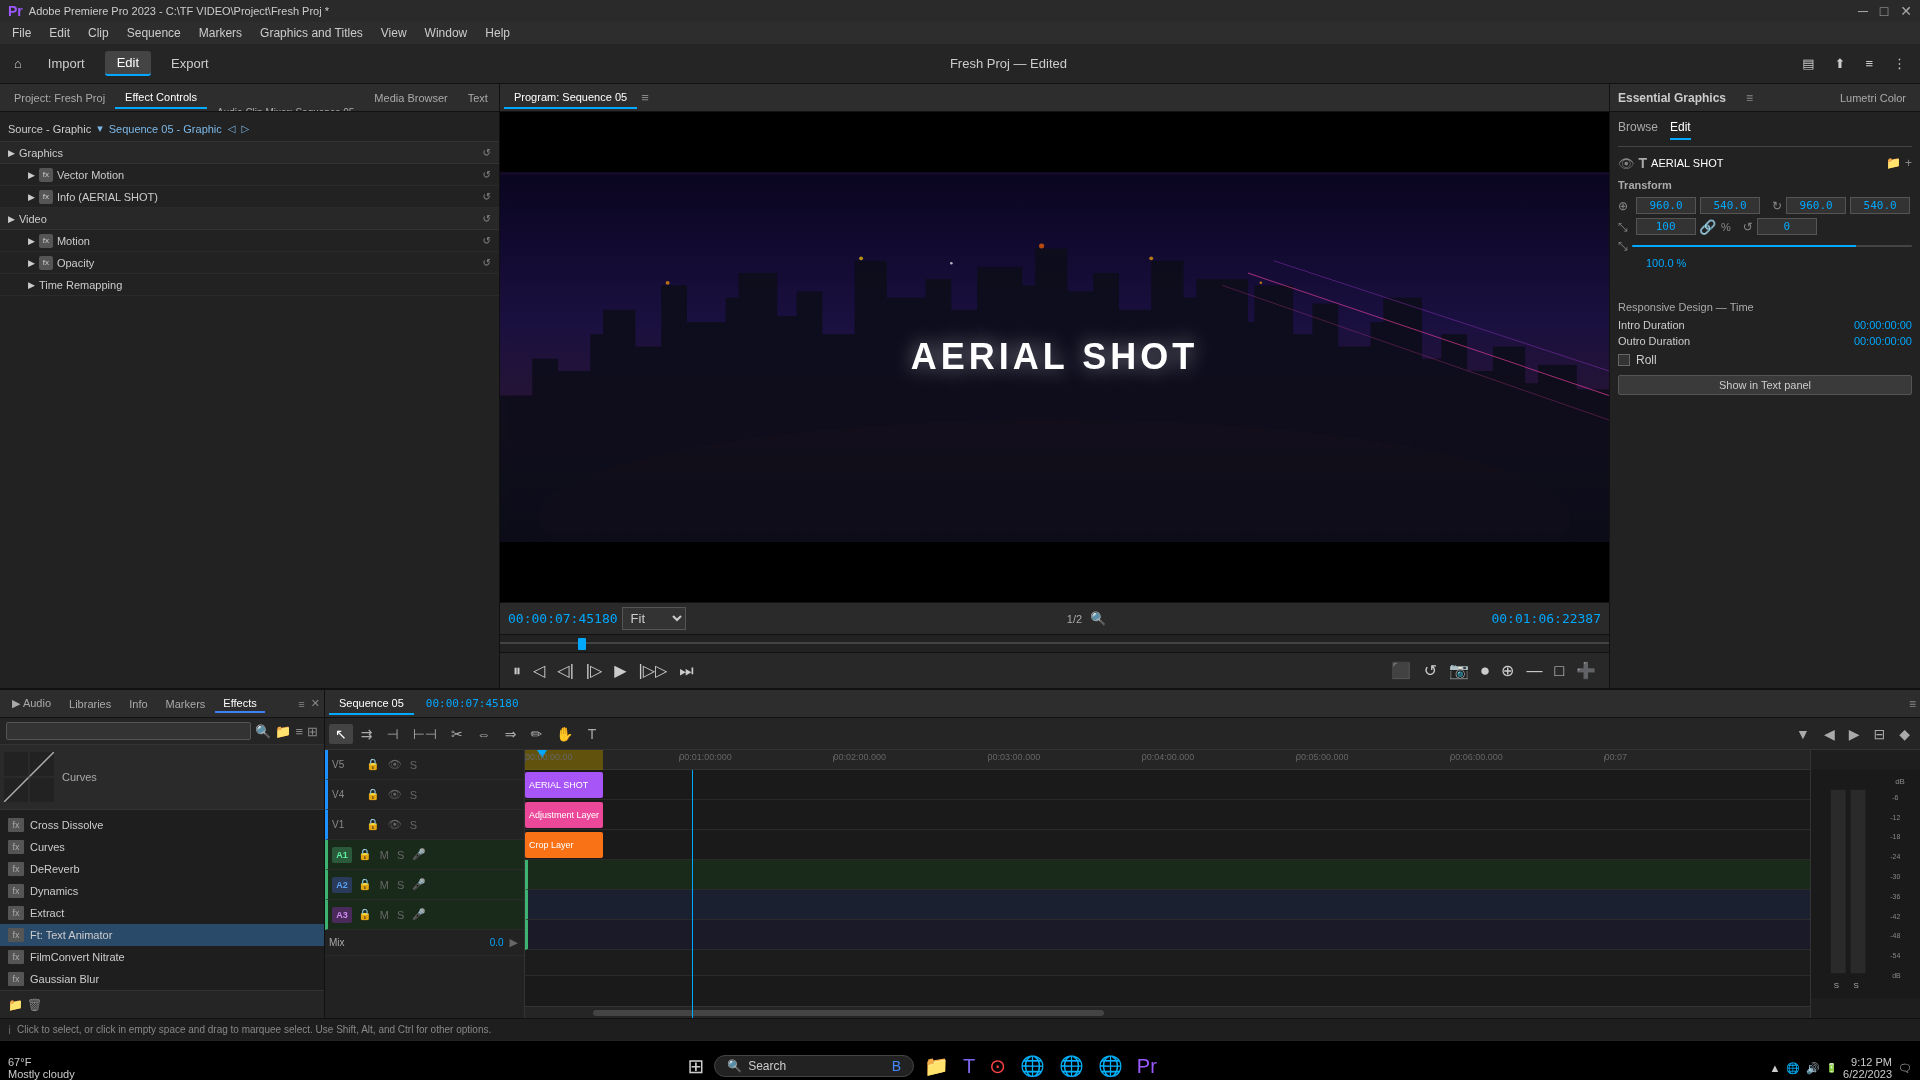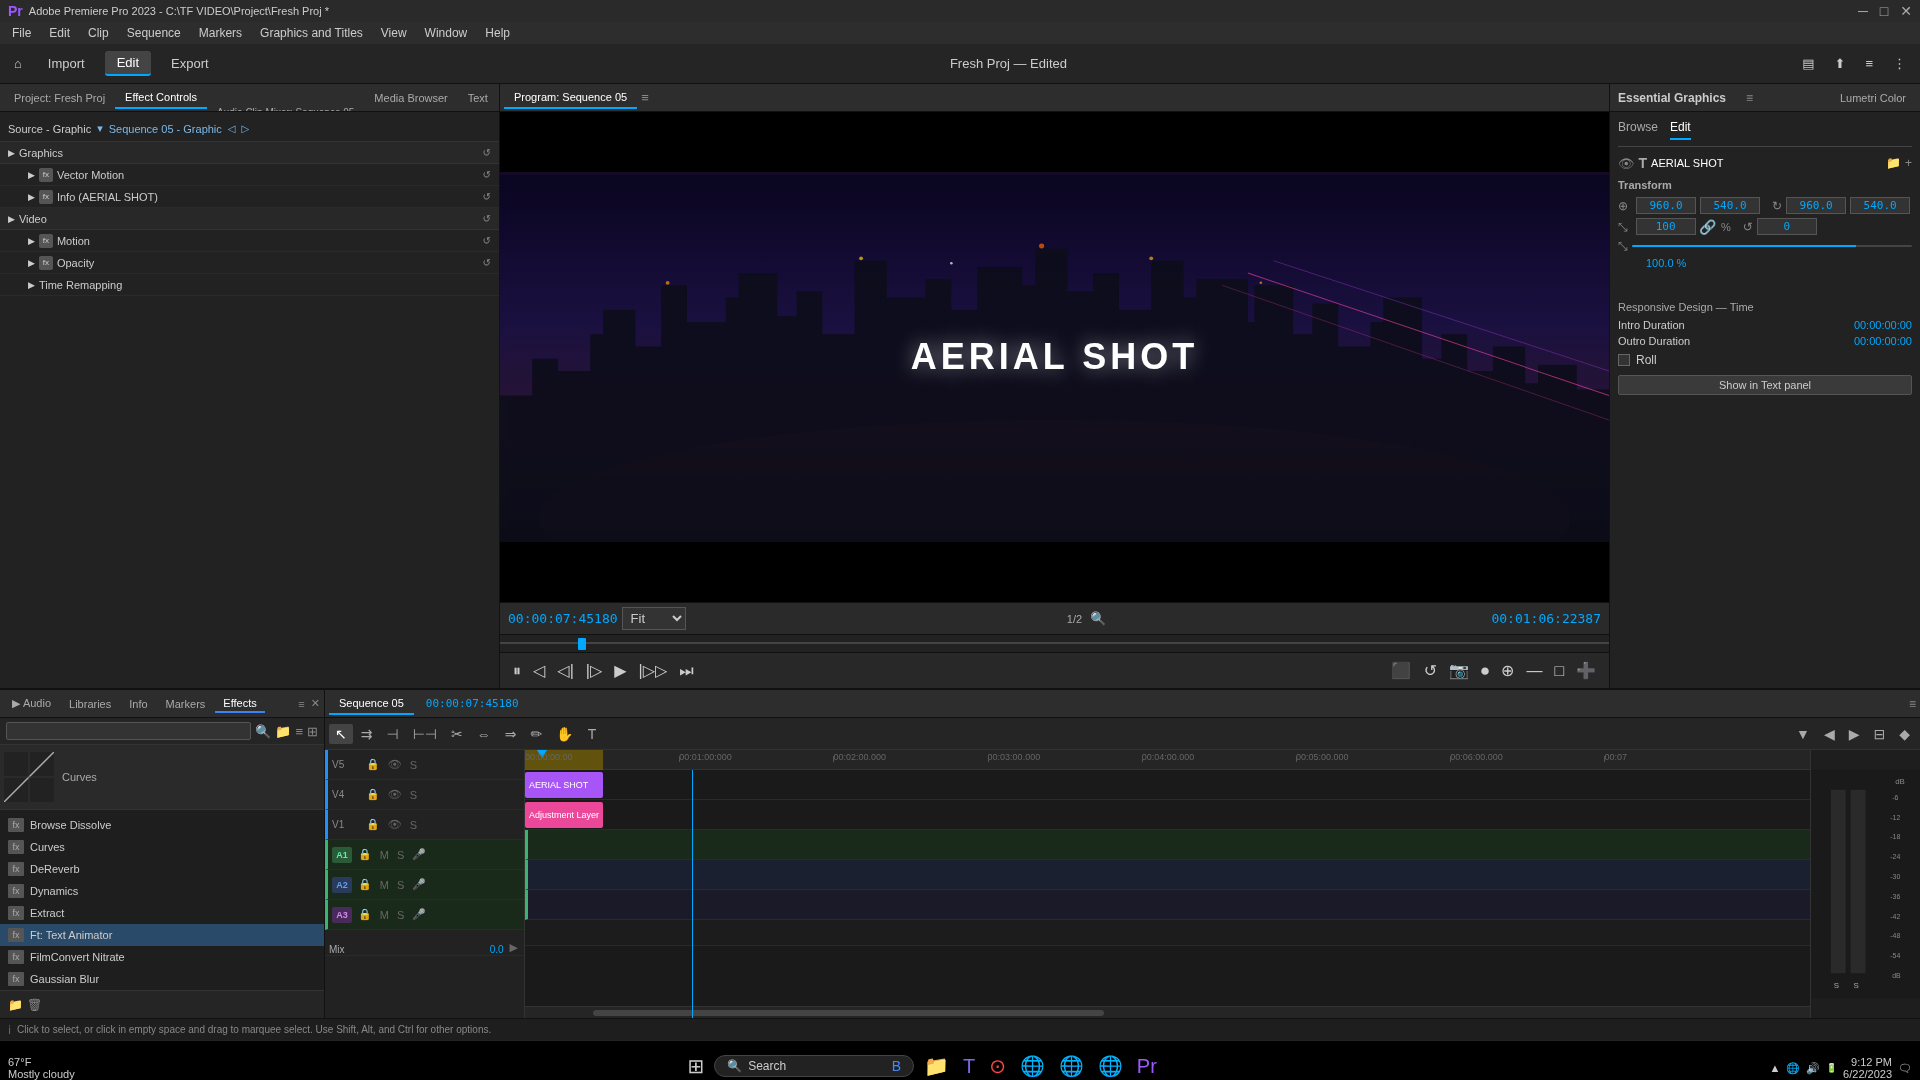--- a/index.html
+++ b/index.html
@@ -580,21 +580,21 @@
       height: 30px;
       border-bottom: 1px solid #2a2a2a;
       font-size: 10px;
       color: #aaa;
       gap: 4px;
     }
     .track-header-label { font-size: 10px; color: #888; width: 28px; }
     .track-icon-btn { background: none; border: none; color: #666; cursor: pointer; font-size: 11px; padding: 1px 2px; }
     .track-header-mix {
       display: flex;
-      align-items: flex-end;
+      align-items: center;
       padding: 0 4px;
       height: 26px;
       border-bottom: 1px solid #2a2a2a;
       font-size: 10px;
       color: #aaa;
     }
     .track-mix-val { color: #00a8ff; margin-left: auto; }
 
     #timeline-content {
       flex: 1;
@@ -1106,21 +1106,21 @@
 
         <line x1="25" y1="0" x2="25" y2="50" stroke="#444" stroke-width="0.5"></line>
         <line x1="0" y1="25" x2="50" y2="25" stroke="#444" stroke-width="0.5"></line>
       </svg>
       <span style="font-size:11px;color:#aaa;">Curves</span>
     </div>
 
     <div id="effects-list">
       <div class="effect-item">
         <span class="effect-icon">fx</span>
-        <span>Browse Dissolve</span>
+        <span>Cross Dissolve</span>
       </div>
       <div class="effect-item">
         <span class="effect-icon">fx</span>
         <span>Curves</span>
       </div>
       <div class="effect-item">
         <span class="effect-icon">fx</span>
         <span>DeReverb</span>
       </div>
       <div class="effect-item">
@@ -1260,20 +1260,23 @@
           <div id="playhead" style="left:13%;height:100%;"></div>
 
           <div class="timeline-track">
             <div class="track-clip clip-aerial" style="left:0;width:78px;">AERIAL SHOT</div>
           </div>
 
           <div class="timeline-track">
             <div class="track-clip clip-adjustment" style="left:0;width:78px;">Adjustment Layer</div>
           </div>
 
+          <div class="timeline-track">
+            <div class="track-clip clip-crop" style="left:0;width:78px;">Crop Layer</div>
+          </div>
 
           <div class="timeline-track track-color-a1" style="background:#1a2a1a;"></div>
 
           <div class="timeline-track track-color-a2" style="background:#1a2030;"></div>
 
           <div class="timeline-track track-color-a3" style="background:#1a1a28;"></div>
 
           <div class="timeline-track" style="height:26px;background:#1c1c1c;"></div>
         </div>
 

